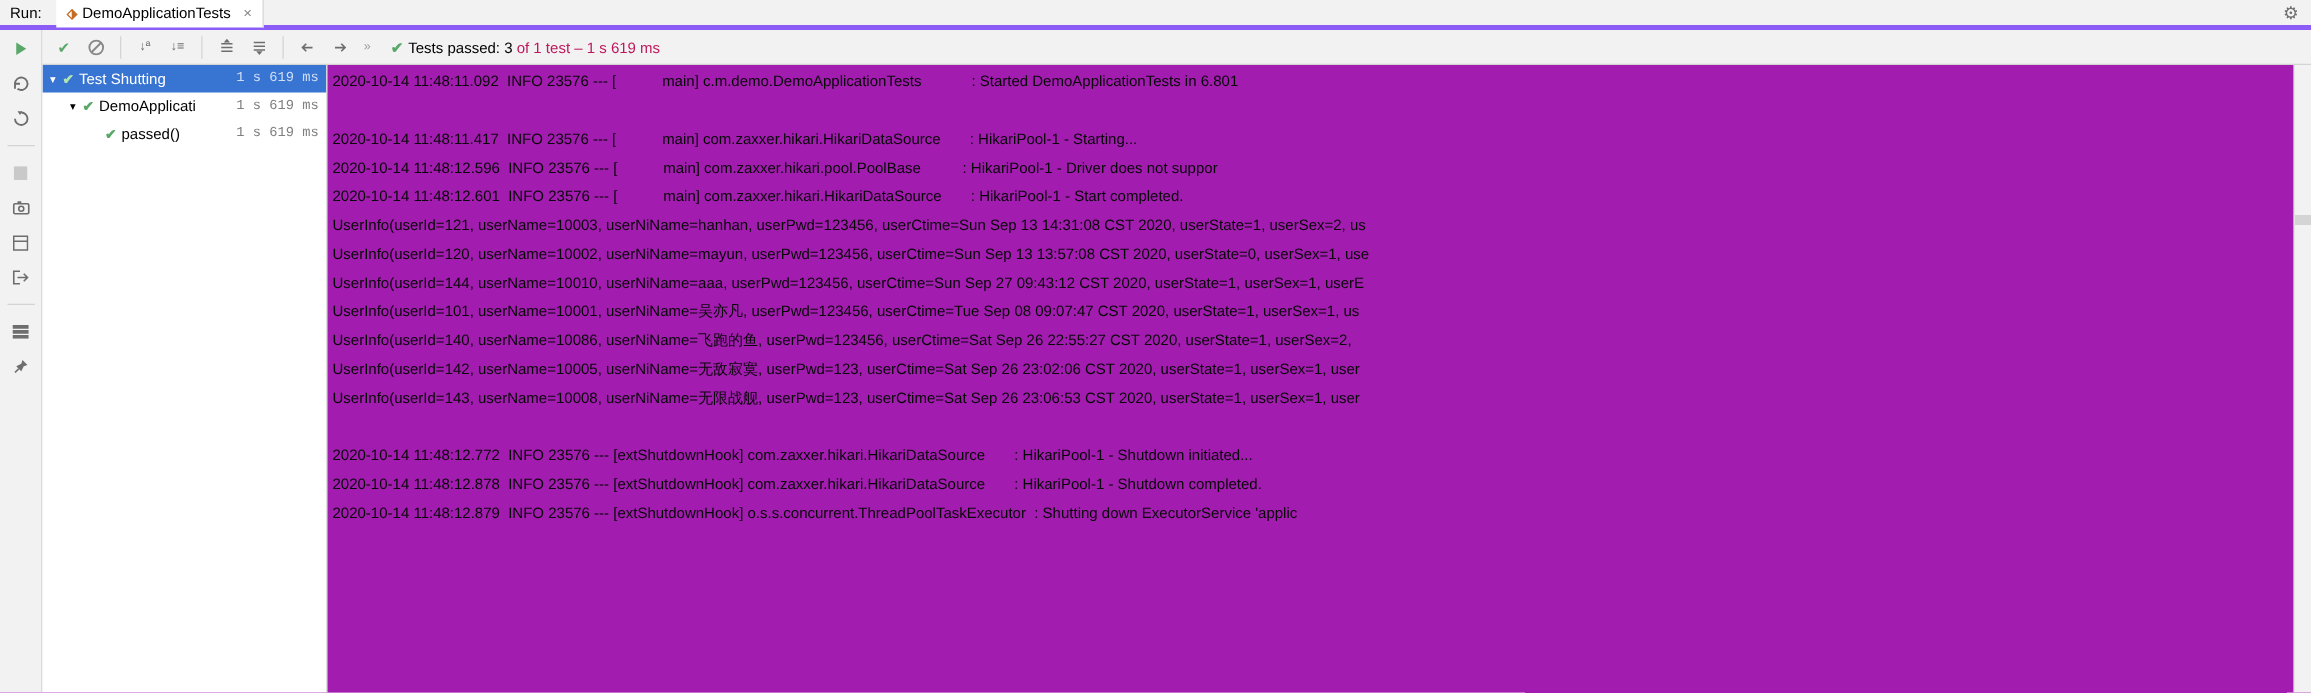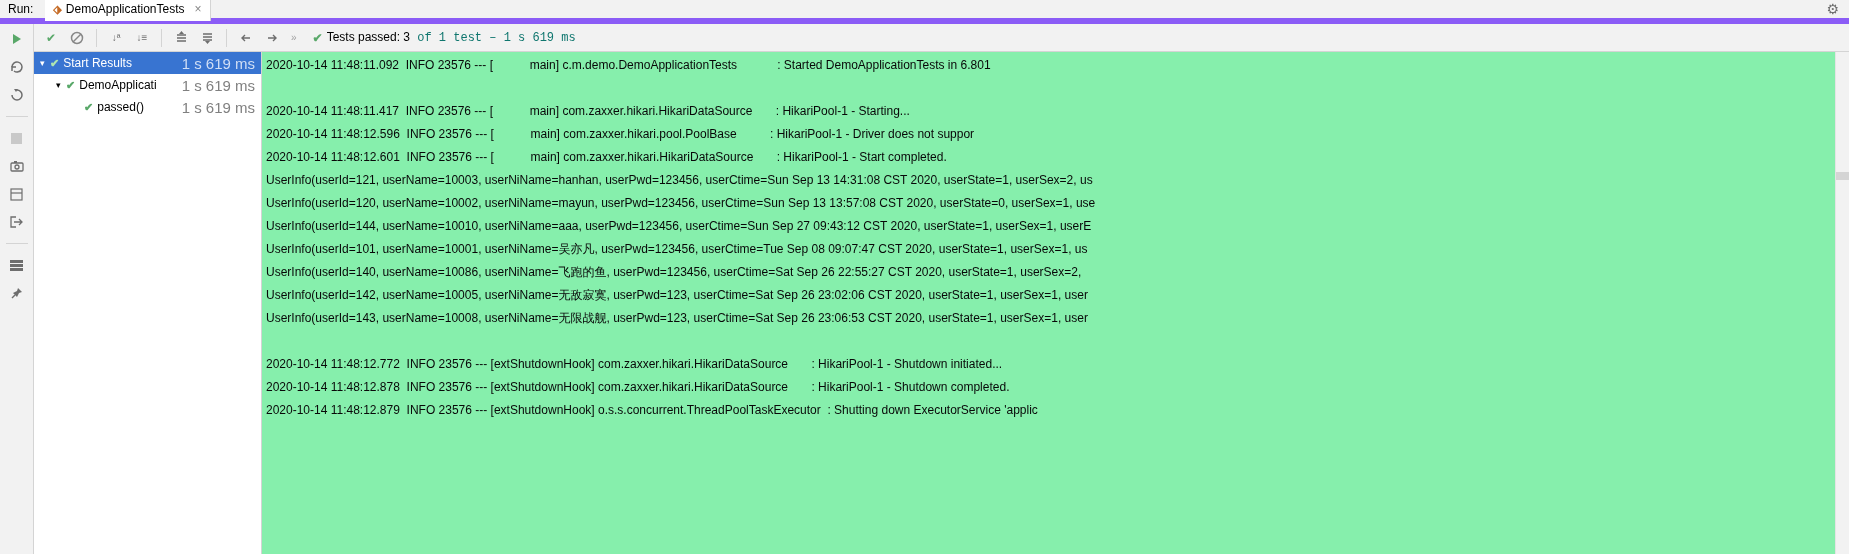--- a/index.html
+++ b/index.html
@@ -1,18 +1,18 @@
 <!DOCTYPE html>
 <html><head>
 <meta charset="utf-8">
 <style>
 * { margin: 0; padding: 0; box-sizing: border-box; font-family: "Segoe UI", Arial, sans-serif; font-size: 12px; }
 body { background: #fff; color: #000; overflow: hidden; width: 1849px; height: 554px; }
 
-.top-bar { height: 24px; background: #f2f2f2; border-bottom: 6px solid #8b5cf6; display: flex; align-items: center; }
+.top-bar { height: 24px; background: #f2f2f2; border-bottom: 4px solid #8b5cf6; display: flex; align-items: center; }
 .run-label { padding: 0 12px 0 8px; color: #000; }
 .tab { display: flex; align-items: center; height: 24px; padding: 0 8px; background: #fff; border-right: 1px solid #d4d4d4; gap: 4px; }
 .tab-icon-orange { color: #c56b26; font-weight: bold; font-size: 11px; }
 .tab-close { color: #888; margin-left: 6px; cursor: pointer; }
 .spacer { flex: 1; }
 .gear { margin-right: 10px; color: #6e6e6e; font-size: 14px; cursor: pointer; }
 
 .main { display: flex; height: calc(100% - 24px); }
 
 .gutter { width: 34px; background: #f2f2f2; border-right: 1px solid #d4d4d4; display: flex; flex-direction: column; align-items: center; padding-top: 6px; gap: 10px; }
@@ -22,38 +22,38 @@
 
 .content { flex: 1; display: flex; flex-direction: column; min-width: 0; }
 
 .toolbar { height: 28px; background: #f2f2f2; border-bottom: 1px solid #d4d4d4; display: flex; align-items: center; padding: 0 6px; gap: 4px; }
 .tbtn { width: 22px; height: 22px; display: flex; align-items: center; justify-content: center; color: #6e6e6e; cursor: pointer; border-radius: 2px; }
 .tbtn.check { color: #59a869; }
 .tbtn.stop-circ { color: #888; }
 .tsep { width: 1px; height: 18px; background: #d4d4d4; margin: 0 4px; }
 .status-text { margin-left: 8px; display: flex; align-items: center; gap: 4px; }
 .status-text .ok { color: #59a869; font-weight: bold; }
-.gray { color: #0f766e; font-family: Liberation Mono, monospace; }
+.gray { color: #be185d; }
 .chev { color: #a0a0a0; font-size: 10px; margin: 0 4px; }
 
 .body-row { flex: 1; display: flex; min-height: 0; }
 
 .tree { width: 228px; background: #fff; border-right: 1px solid #d4d4d4; overflow: hidden; }
 .tree-row { display: flex; align-items: center; height: 22px; padding: 0 6px; white-space: nowrap; }
 .tree-row.sel { background: #3874d1; color: #fff; }
 .tree-row .arrow { width: 10px; color: inherit; font-size: 9px; }
 .tree-row .ok-ic { color: #59a869; font-weight: bold; margin-right: 4px; font-size: 11px; }
 .tree-row.sel .ok-ic { color: #aee6b0; }
 .tree-row .lbl { flex: 1; overflow: hidden; text-overflow: ellipsis; }
-.tree-row .time { color: #808080; font-size: 15px; }
+.tree-row .time { color: #808080; font-size: 11px; font-family: Liberation Mono, monospace; }
 .tree-row.sel .time { color: #d0def5; }
 .indent1 { padding-left: 22px; }
 .indent2 { padding-left: 40px; }
 
-.console { flex: 1; overflow: auto; background: #86efac; padding: 2px 0 2px 4px; font-family: "Consolas","Courier New",monospace; font-size: 14.5px; line-height: 23px; color: #080808; white-space: pre; }
+.console { flex: 1; overflow: auto; background: #a21caf; padding: 2px 0 2px 4px; font-family: "Consolas","Courier New",monospace; font-size: 14.5px; line-height: 23px; color: #080808; white-space: pre; }
 .console .line { display: block; }
 
 .right-gutter { width: 14px; background: #f2f2f2; border-left: 1px solid #e4e4e4; }
 .right-gutter .mark { width: 100%; height: 8px; background: #d4d4d4; margin-top: 120px; }
 
 svg { display: block; }
 </style>
 </head>
 <body>
 
@@ -173,21 +173,21 @@
         <span class="ok">✔</span>
         <span><span>Tests passed: 3</span><span class="gray"> of 1 test – 1 s 619 ms</span></span>
       </div>
     </div>
 
     <div class="body-row">
       <div class="tree">
         <div class="tree-row sel">
           <span class="arrow">▾</span>
           <span class="ok-ic">✔</span>
-          <span class="lbl">Start Results</span>
+          <span class="lbl">Test Shutting</span>
           <span class="time">1 s 619 ms</span>
         </div>
         <div class="tree-row indent1">
           <span class="arrow">▾</span>
           <span class="ok-ic">✔</span>
           <span class="lbl">DemoApplicati</span>
           <span class="time">1 s 619 ms</span>
         </div>
         <div class="tree-row indent2">
           <span class="arrow"></span>

